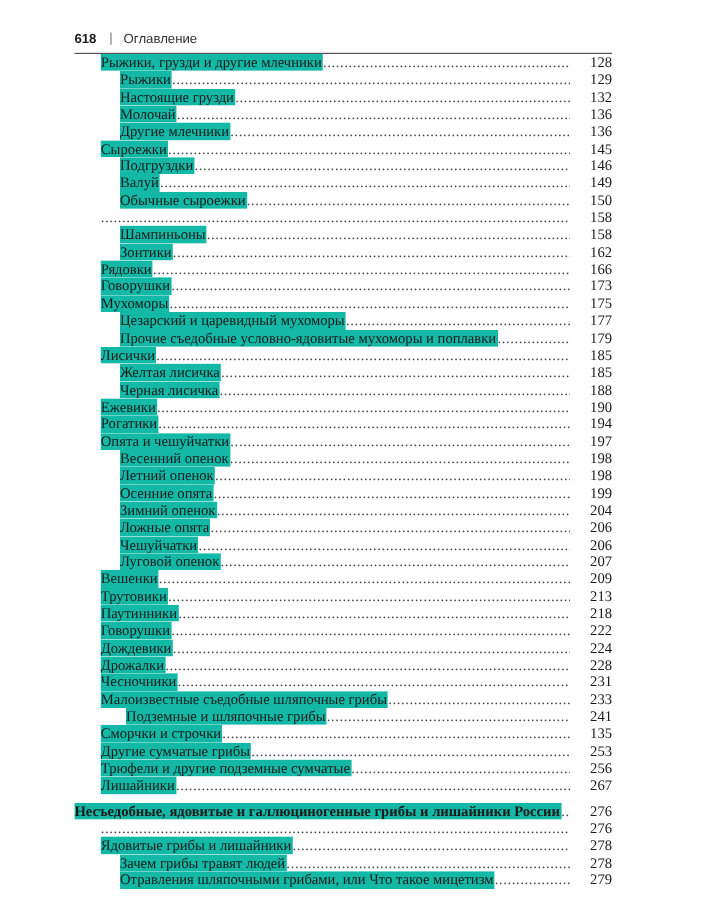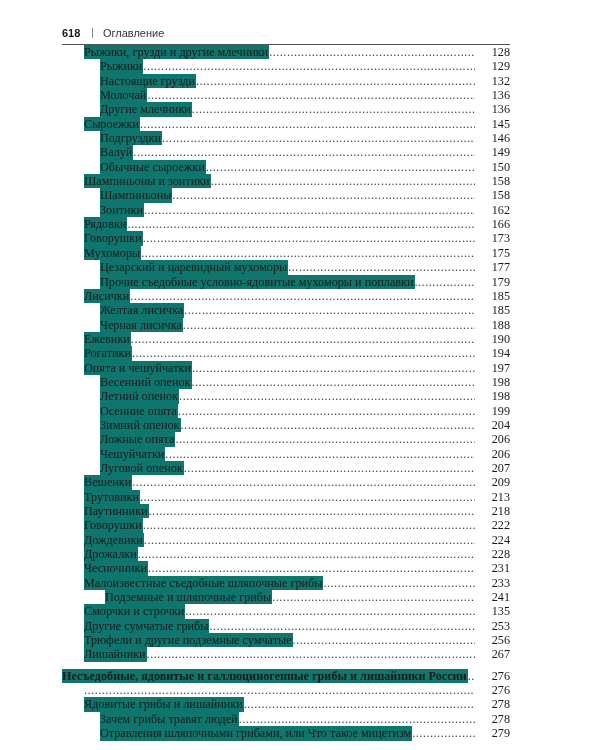--- a/index.html
+++ b/index.html
@@ -3,21 +3,21 @@
 <meta charset="utf-8">
 <style>
   html, body { margin: 0; padding: 0; background: #ffffff; }
   body { width: 600px; height: 750px; position: relative; overflow: hidden; color: #1a1a1a; }
   .header { position: absolute; left: 62px; top: 22px; width: 448px; height: 22px; border-bottom: 1.5px solid #555; font-family: "Liberation Sans", sans-serif; font-size: 11px; text-align: center; }
   .header .pnum { position: absolute; left: 0; top: 5px; font-weight: bold; }
   .header .sep { position: absolute; left: 29px; top: 4px; color: #777; }
   .header .title { position: absolute; left: 41px; top: 5px; color: #333; }
   .toc { position: absolute; left: 62px; top: 45px; width: 448px; font-family: "Liberation Serif", serif; font-size: 12.2px; }
   .row { position: relative; height: 14.35px; line-height: 14.35px; display: flex; align-items: baseline; white-space: nowrap; overflow: hidden; }
-  .row .label { flex: 0 0 auto; background: #0f766e; padding-right: 1px; }
+  .row .label { flex: 0 0 auto; background: #14b8a6; padding-right: 1px; }
   .row .leader { flex: 1 1 auto; overflow: hidden; color: #444; letter-spacing: 0.5px; }
   .row .leader::before { content: "................................................................................................................................................................................................"; }
   .row .page { flex: 0 0 auto; padding-left: 1px; margin-left: 16px; }
   .l1 { padding-left: 22px; }
   .l2 { padding-left: 38px; }
   .l3 { padding-left: 43px; }
   .l0 { padding-left: 0; text-align: center; }
   .chapter { font-weight: bold; margin-top: 7px; }
   .chapter .page { font-weight: normal; }
   .chapter .leader { font-weight: normal; }
@@ -71,21 +71,20 @@
       <span class="label">Валуй</span>
       <span class="leader"></span>
       <span class="page">149</span>
     </div>
     <div class="row l2">
       <span class="label">Обычные сыроежки</span>
       <span class="leader"></span>
       <span class="page">150</span>
     </div>
     <div class="row l1">
-      <span class="label">Шампиньоны и зонтики</span>
       <span class="leader"></span>
       <span class="page">158</span>
     </div>
     <div class="row l2">
       <span class="label">Шампиньоны</span>
       <span class="leader"></span>
       <span class="page">158</span>
     </div>
     <div class="row l2">
       <span class="label">Зонтики</span>

